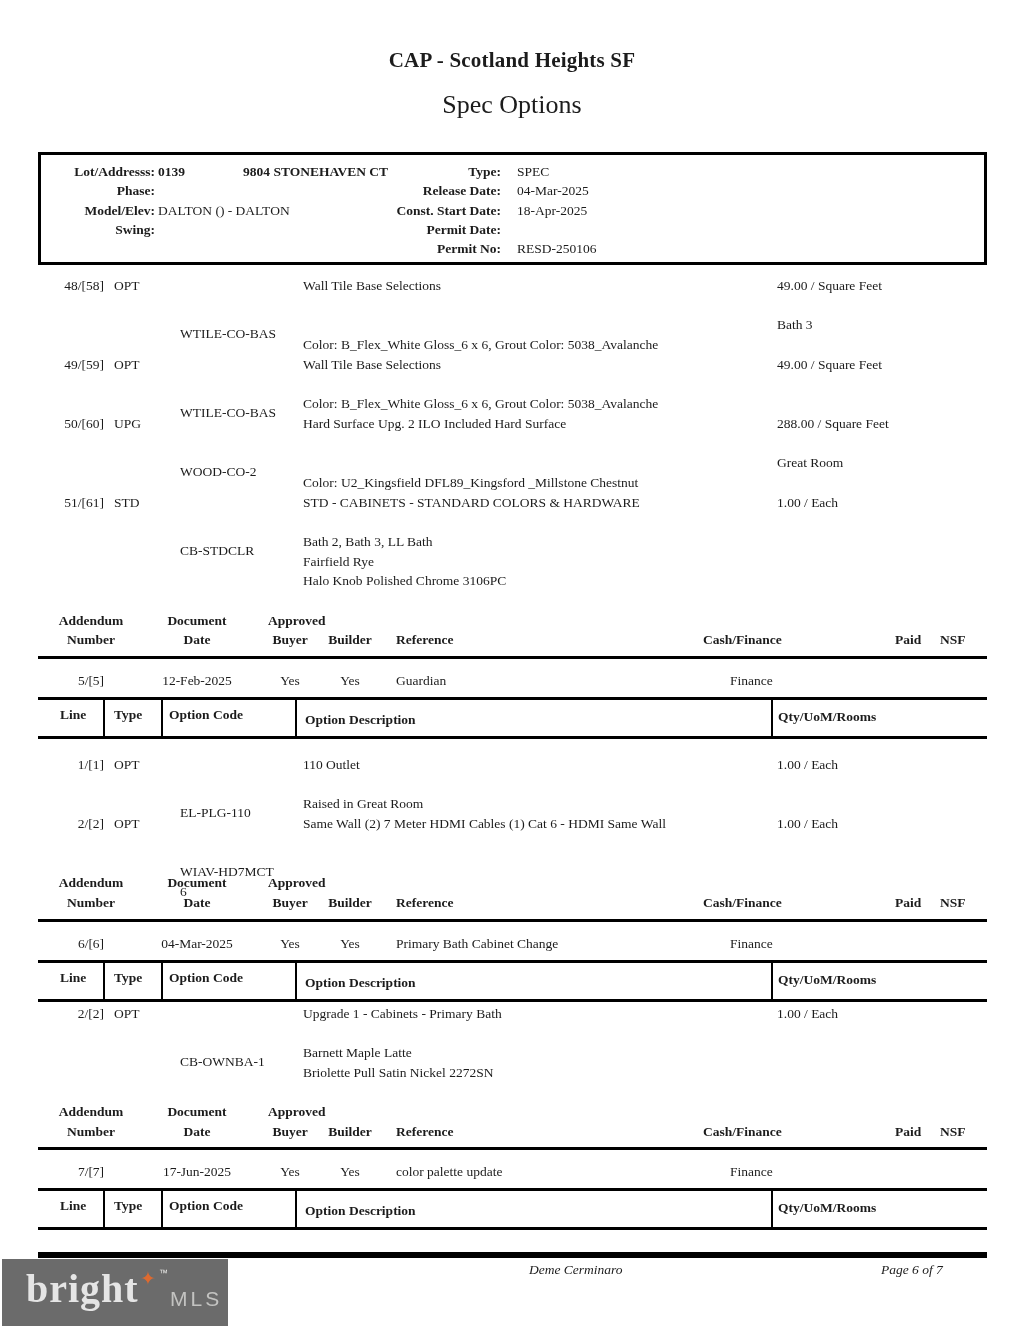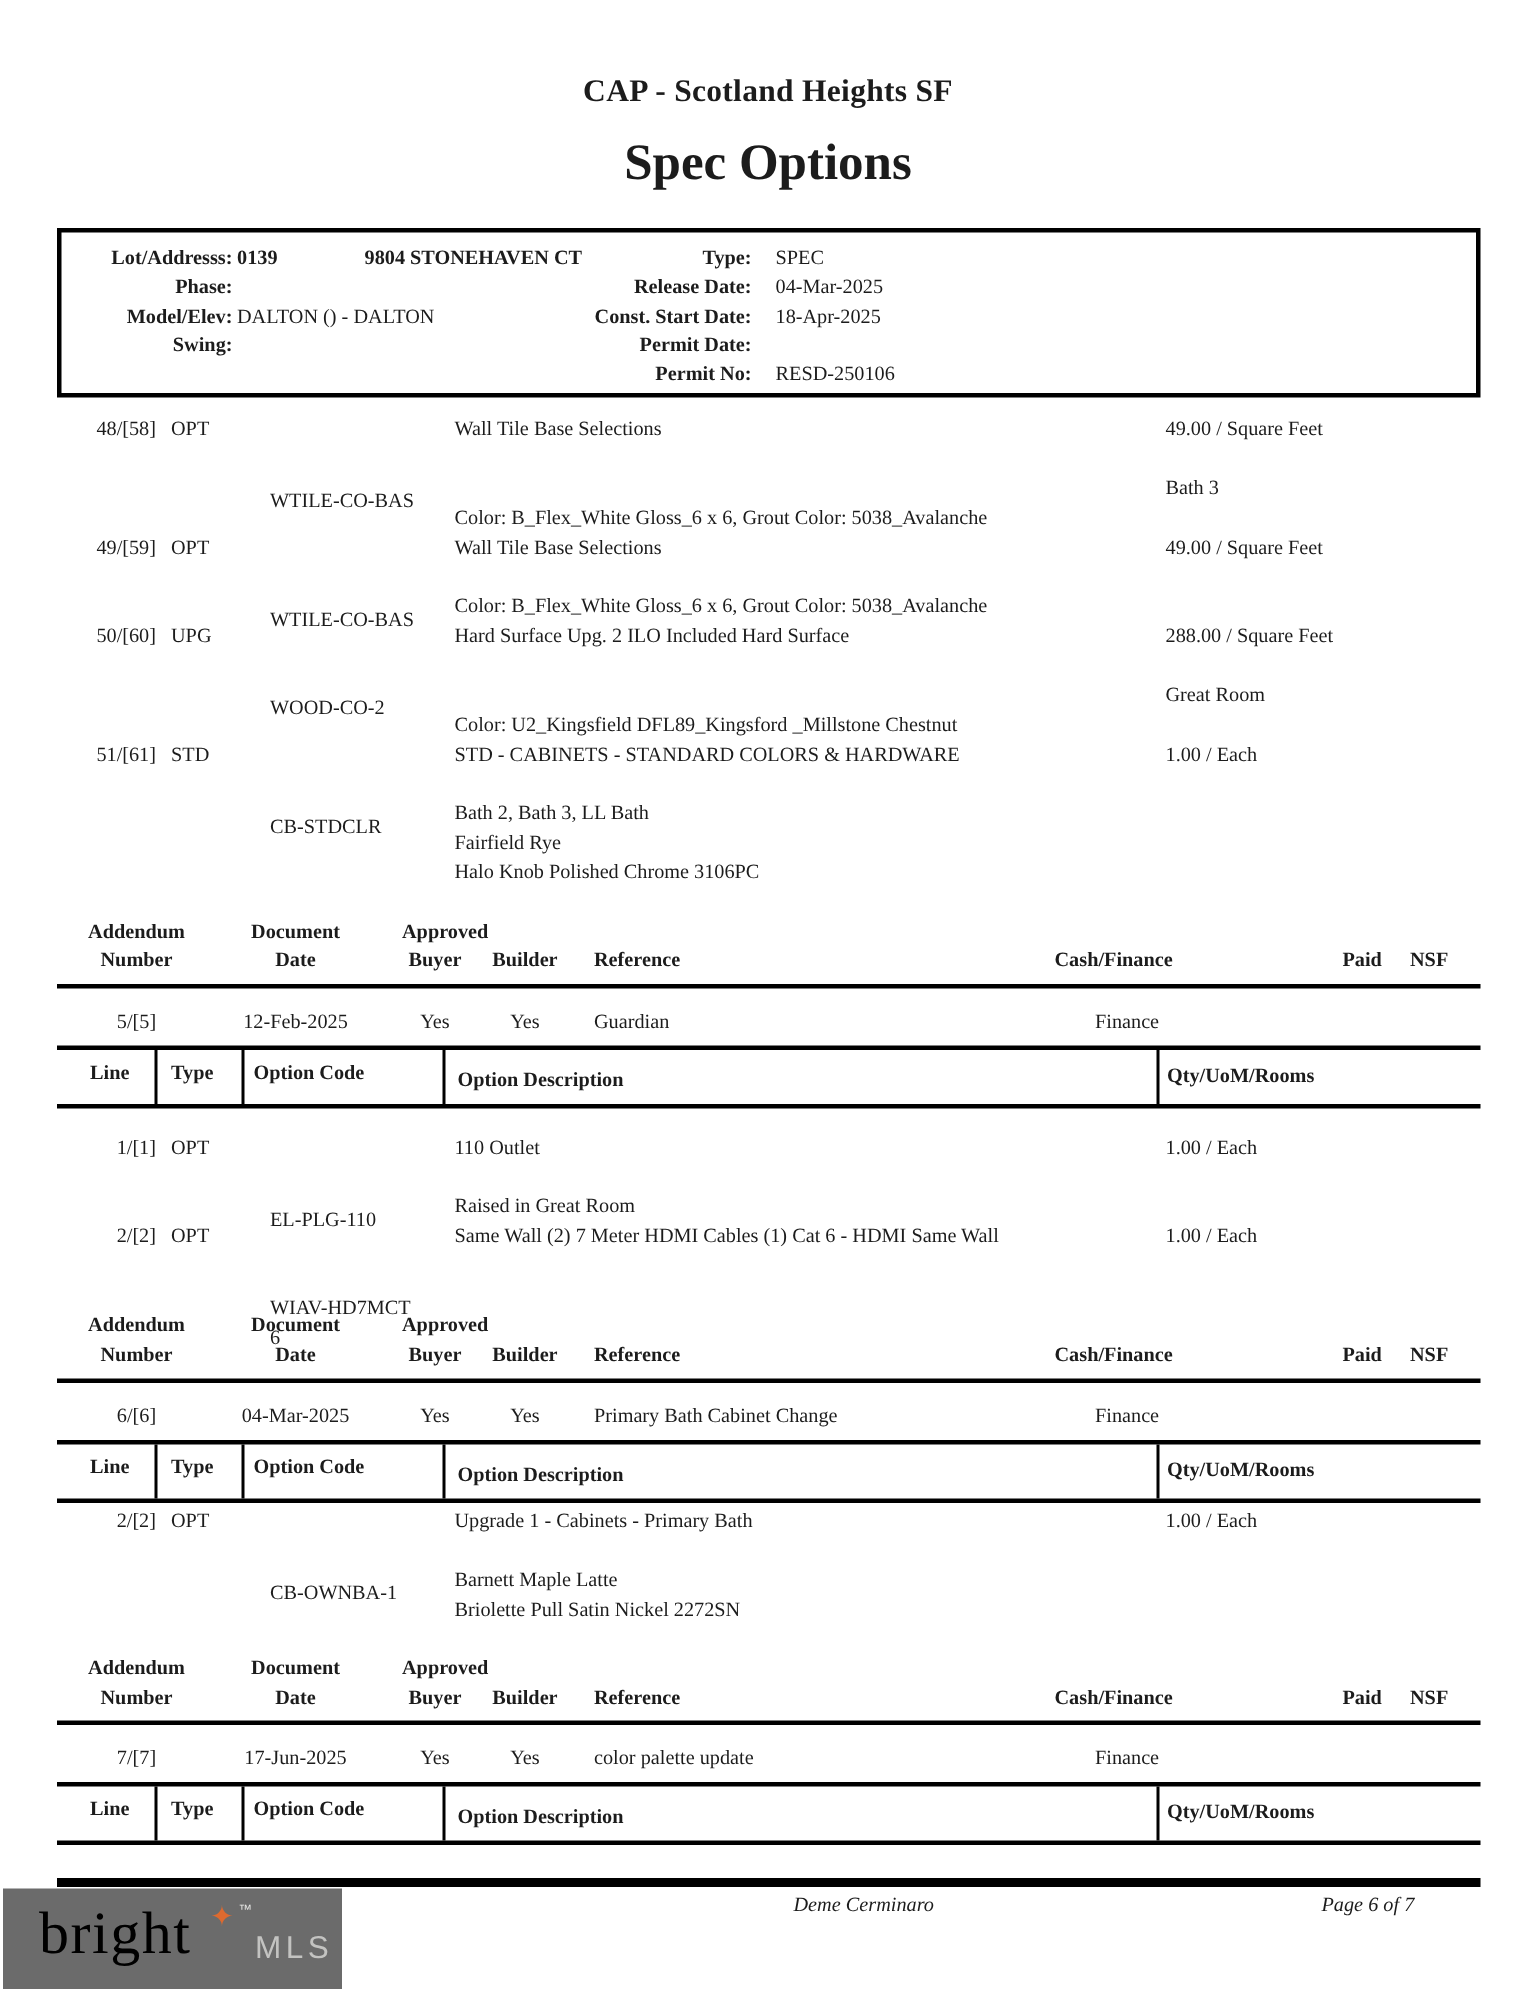--- a/index.html
+++ b/index.html
@@ -6,21 +6,21 @@
   html,body { background:#ffffff; }
   .page {
     position:relative; width:1024px; height:1326px; margin:0 auto;
     background:#ffffff; overflow:hidden;
     font-family:"Liberation Serif", serif; color:#1c1c1c;
   }
   
   .doc-title   { position:absolute; top:48px;  left:0; width:100%; text-align:center;
                  font-size:21px; font-weight:bold; letter-spacing:.2px; }
   .doc-subtitle{ position:absolute; top:90px;  left:0; width:100%; text-align:center;
-                 font-size:34px; font-weight:bold; }
+                 font-size:26px; font-weight:normal; }
   
   .info-box { position:absolute; top:152px; left:38px; width:949px; height:113px;
               border:3px solid #000; padding-top:7px; }
   .ib-row  { position:relative; height:19.3px; }
   .ib-cell { position:absolute; top:0; font-size:13.5px; line-height:19.3px; white-space:nowrap; }
   .ib-ll { left:2px;   width:112px; text-align:right; font-weight:bold; }
   .ib-lv { left:117px; }
   .ib-lv.bold { font-weight:bold; }
   .ib-lv2{ left:190px; font-weight:bold;margin-left:12px; }
   .ib-rl { left:299px; width:161px; text-align:right; font-weight:bold; }
@@ -61,21 +61,21 @@
   .lh-line { left:60px;  top:7px; }
   .lh-type { left:114px; top:7px; }
   .lh-code { left:169px; top:7px; }
   .lh-desc { left:305px; top:12px; }
   .lh-qty  { left:778px; top:9px; }
   .vbar { position:absolute; top:0; bottom:0; width:2px; background:#000; }
   
   .logo-box { position:absolute; left:2px; top:1259px; width:226px; height:80px;
               background:#6b6b6b; }
   .logo-bright { position:absolute; left:24px; top:6px; font-family:"Liberation Serif",serif;
-                 font-weight:normal; font-size:40px; color:#000000; letter-spacing:1px; }
+                 font-weight:bold; font-size:40px; color:#e5e5e5; letter-spacing:1px; }
   .logo-star { position:absolute; left:138px; top:8px; font-size:19px; color:#dd6a30;
                font-family:"DejaVu Sans", sans-serif; }
   .logo-tm   { position:absolute; left:157px; top:9px; font-size:9px; color:#e8e8e6;
                font-family:"Liberation Sans", sans-serif; }
   .logo-mls  { position:absolute; left:168px; top:28px; font-size:21px; color:#c3c3c1;
                font-family:"Liberation Sans", sans-serif; letter-spacing:3px; }
   .footer-agent { position:absolute; left:529px; top:1262px; font-size:13.5px; font-style:italic; }
   .footer-page  { position:absolute; left:881px; top:1262px; font-size:13.5px; font-style:italic; }
 </style>
 </head>

